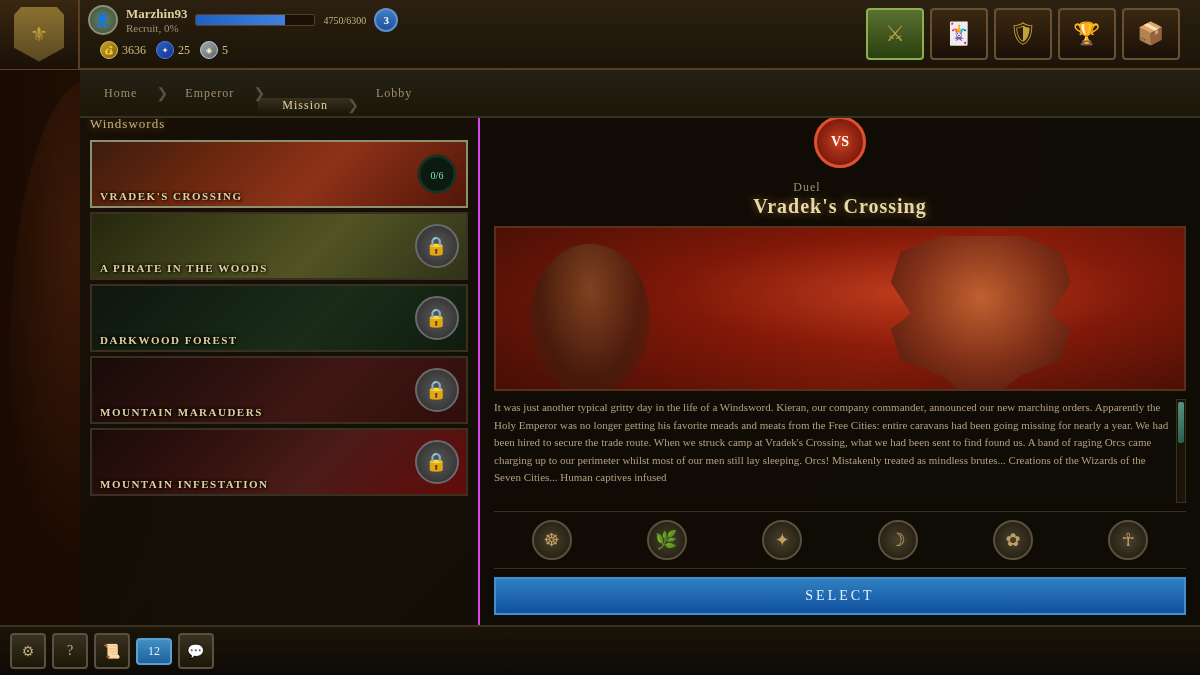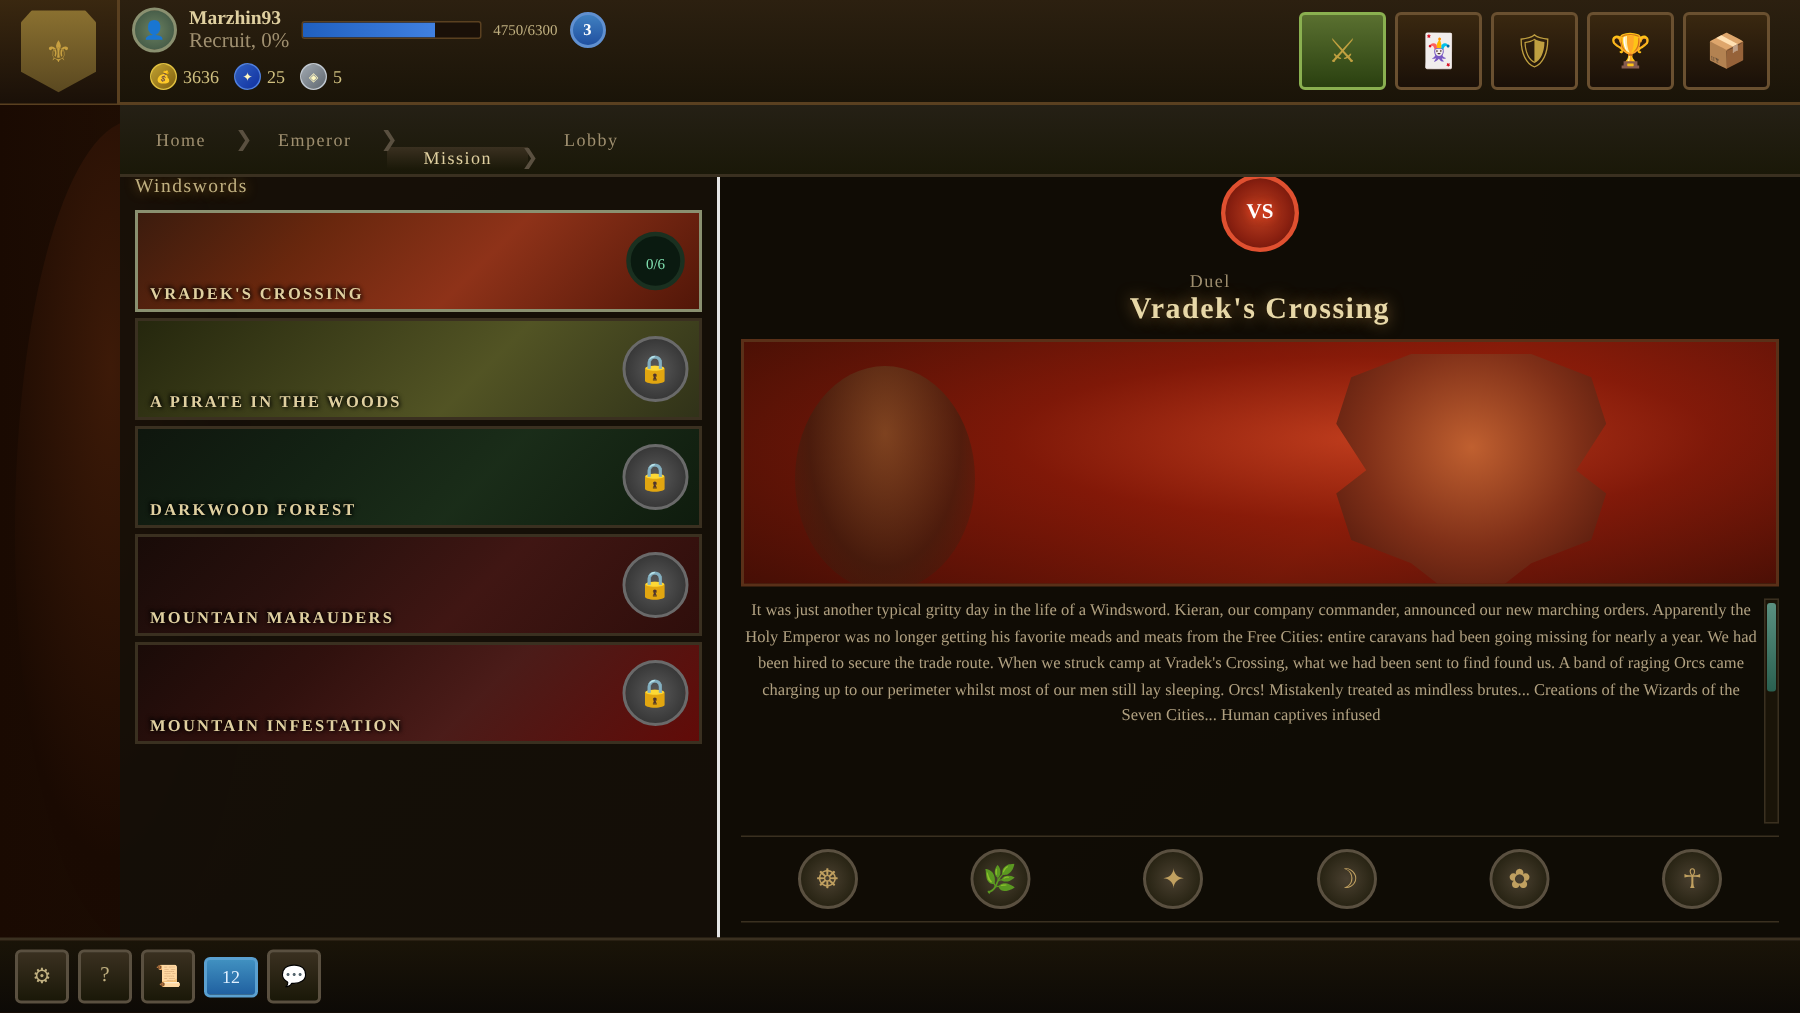--- a/index.html
+++ b/index.html
@@ -105,21 +105,21 @@
       font-size: 12px;
       color: #c8d0b0;
     }
     .player-name {
       color: #e0d0a0;
       font-size: 13px;
       font-weight: bold;
     }
     .player-rank {
       color: #a09070;
-      font-size: 14px;
+      font-size: 11px;
     }
     .xp-bar {
       width: 120px;
       height: 12px;
       background: #1a1008;
       border: 1px solid #5a4020;
       border-radius: 2px;
       overflow: hidden;
     }
     .xp-fill {
@@ -256,21 +256,21 @@
       z-index: 5;
       display: flex;
       gap: 0;
     }
 
     
     .left-panel {
       width: 400px;
       padding: 10px;
       background: rgba(20, 15, 8, 0.85);
-      border-right: 2px solid #e5e5e5;
+      border-right: 2px solid #d946ef;
       overflow-y: auto;
     }
     .panel-title {
       color: #c0b080;
       font-size: 13px;
       letter-spacing: 1px;
       margin-bottom: 8px;
       text-shadow: 0 0 8px #806020;
     }
 
@@ -424,21 +424,20 @@
       flex: 1;
       min-height: 0;
     }
     .mission-desc {
       color: #b0a080;
       font-size: 11px;
       line-height: 1.6;
       overflow-y: auto;
       height: 100%;
       padding-right: 12px;
-      text-align: center;
     }
     .mission-desc::-webkit-scrollbar { width: 8px; }
     .mission-desc::-webkit-scrollbar-track { background: #1a1408; }
     .mission-desc::-webkit-scrollbar-thumb { background: #4a4030; border-radius: 2px; }
     .scroll-indicator {
       position: absolute;
       right: 0;
       top: 0;
       bottom: 0;
       width: 10px;
@@ -671,20 +670,21 @@
 
     <div class="faction-row">
       <div class="faction-icon">☸</div>
       <div class="faction-icon">🌿</div>
       <div class="faction-icon">✦</div>
       <div class="faction-icon">☽</div>
       <div class="faction-icon">✿</div>
       <div class="faction-icon">☥</div>
     </div>
 
+    <button class="select-btn">Select</button>
 
   </div>
 </div>
 
 <div class="bottom-bar">
   <div class="bottom-btn">⚙</div>
   <div class="bottom-btn">?</div>
   <div class="bottom-btn">📜</div>
   <div class="notification-badge">
     <span>12</span>

